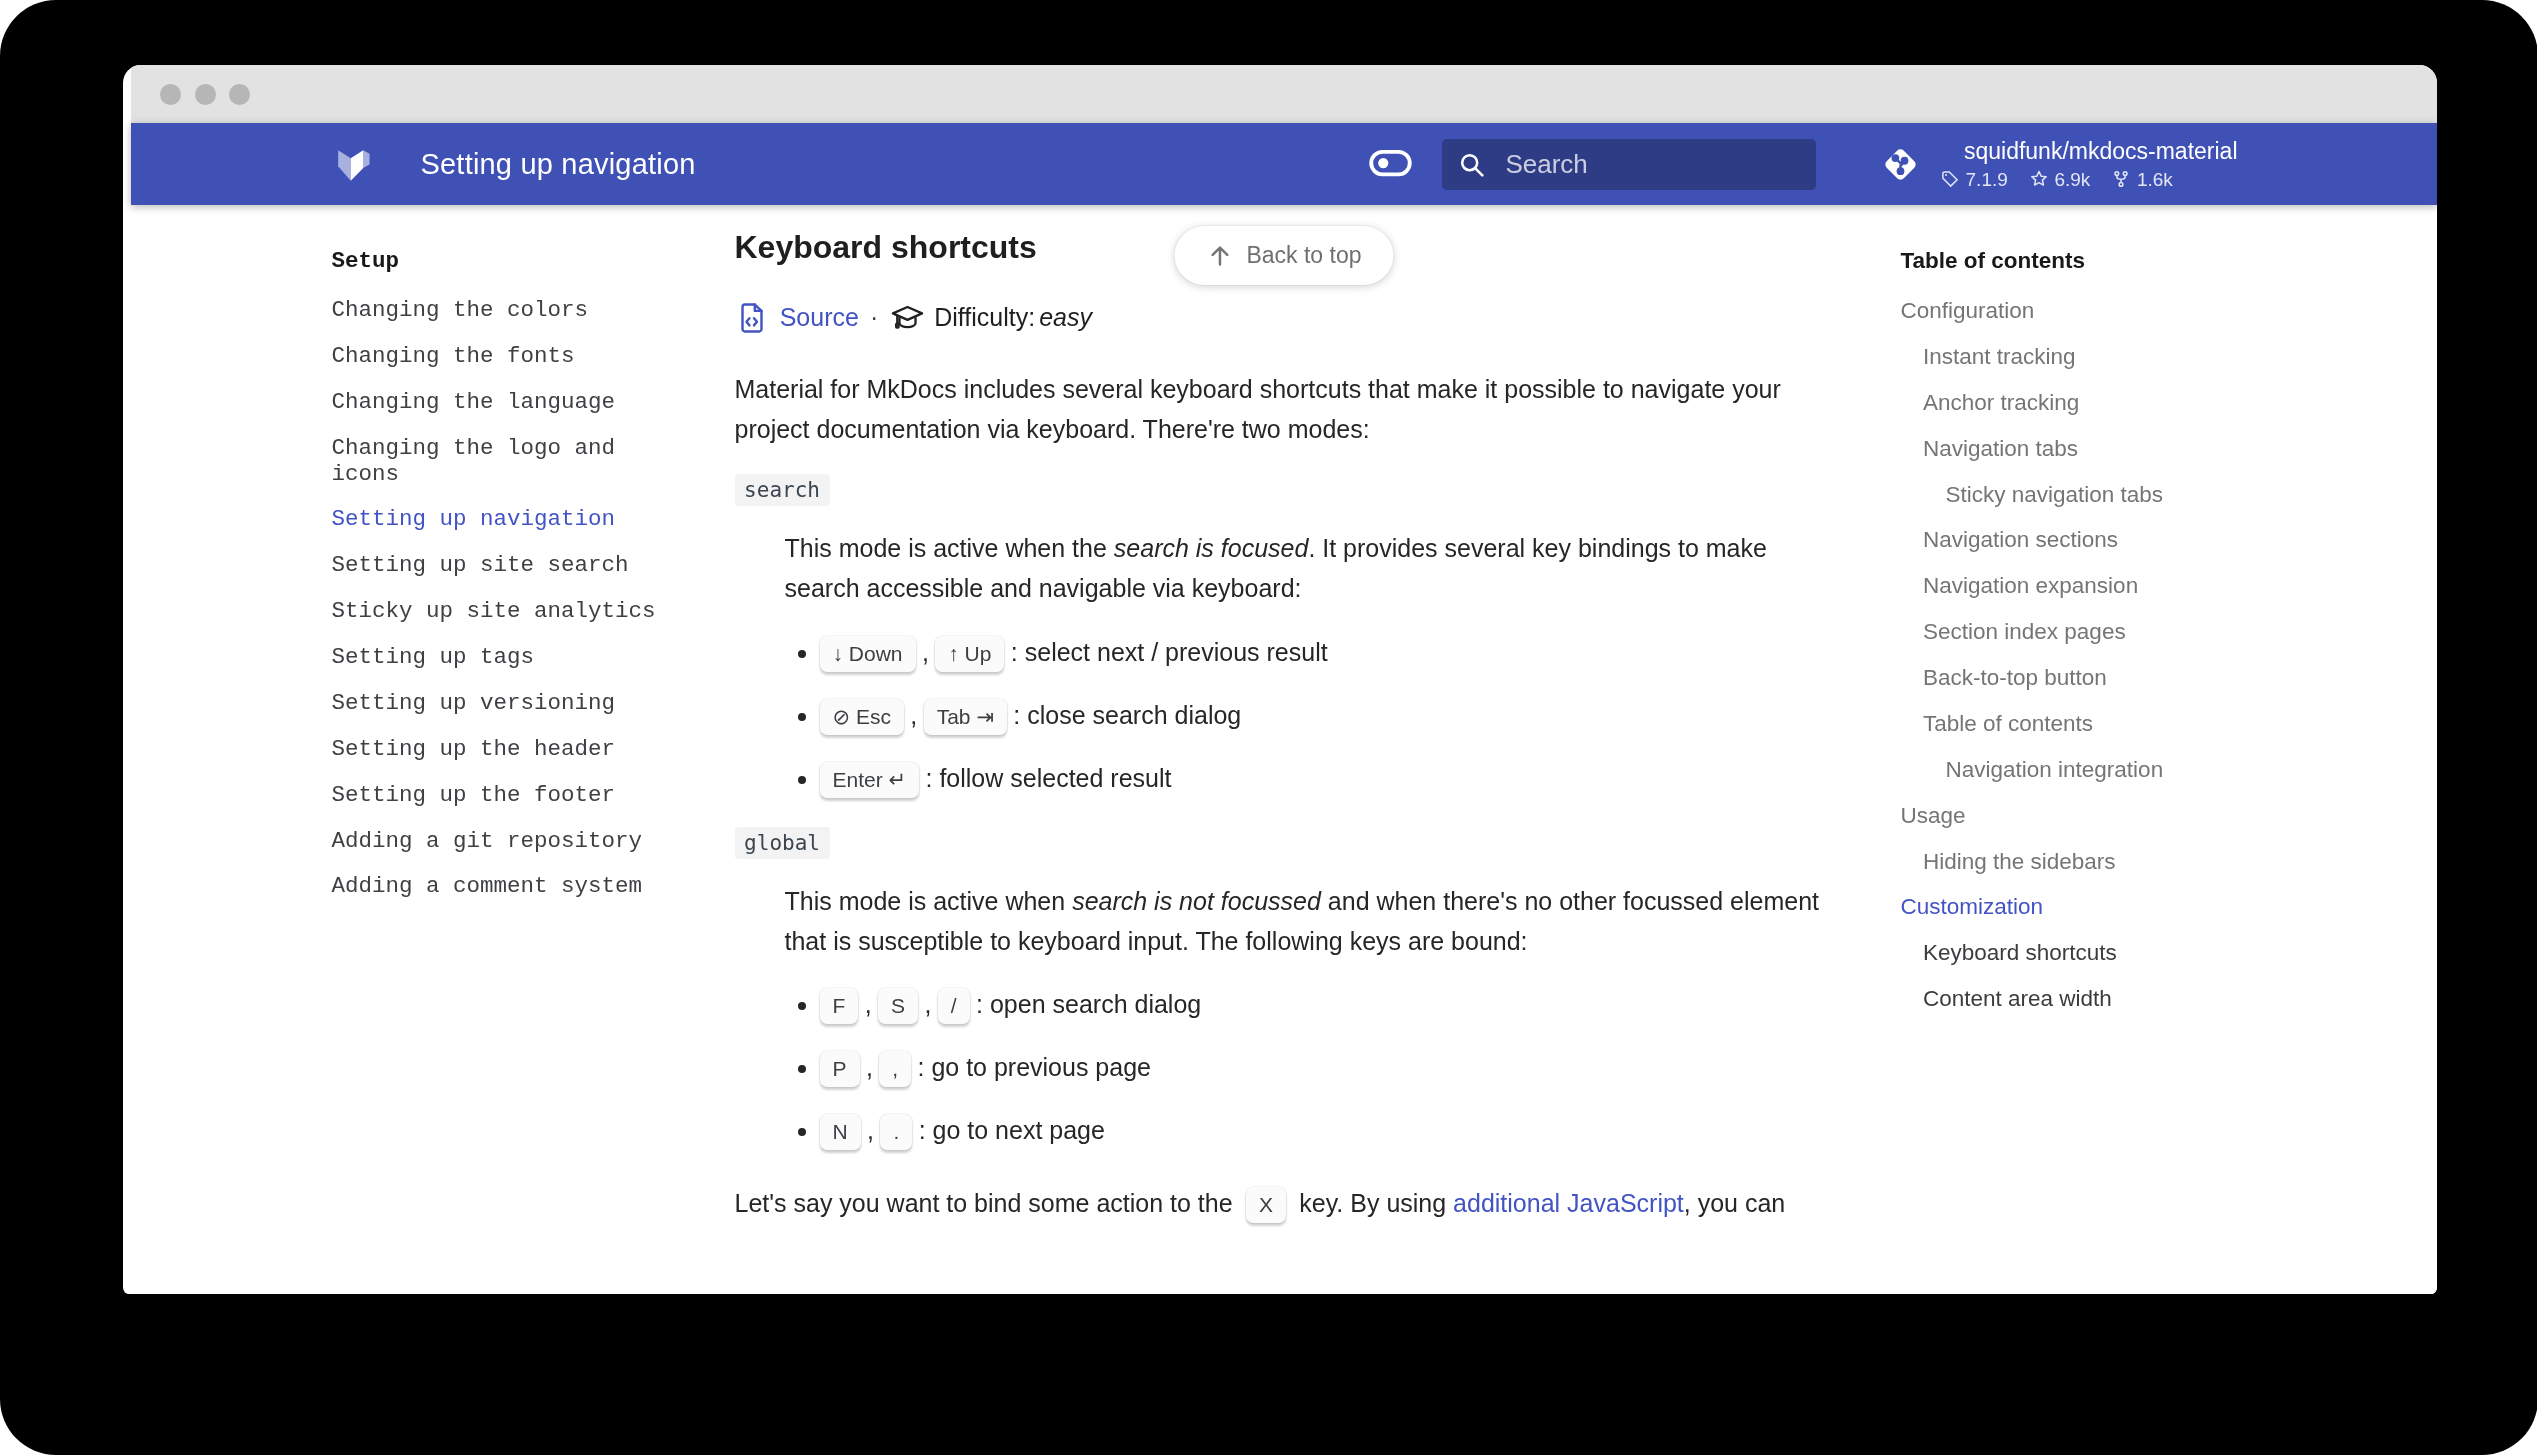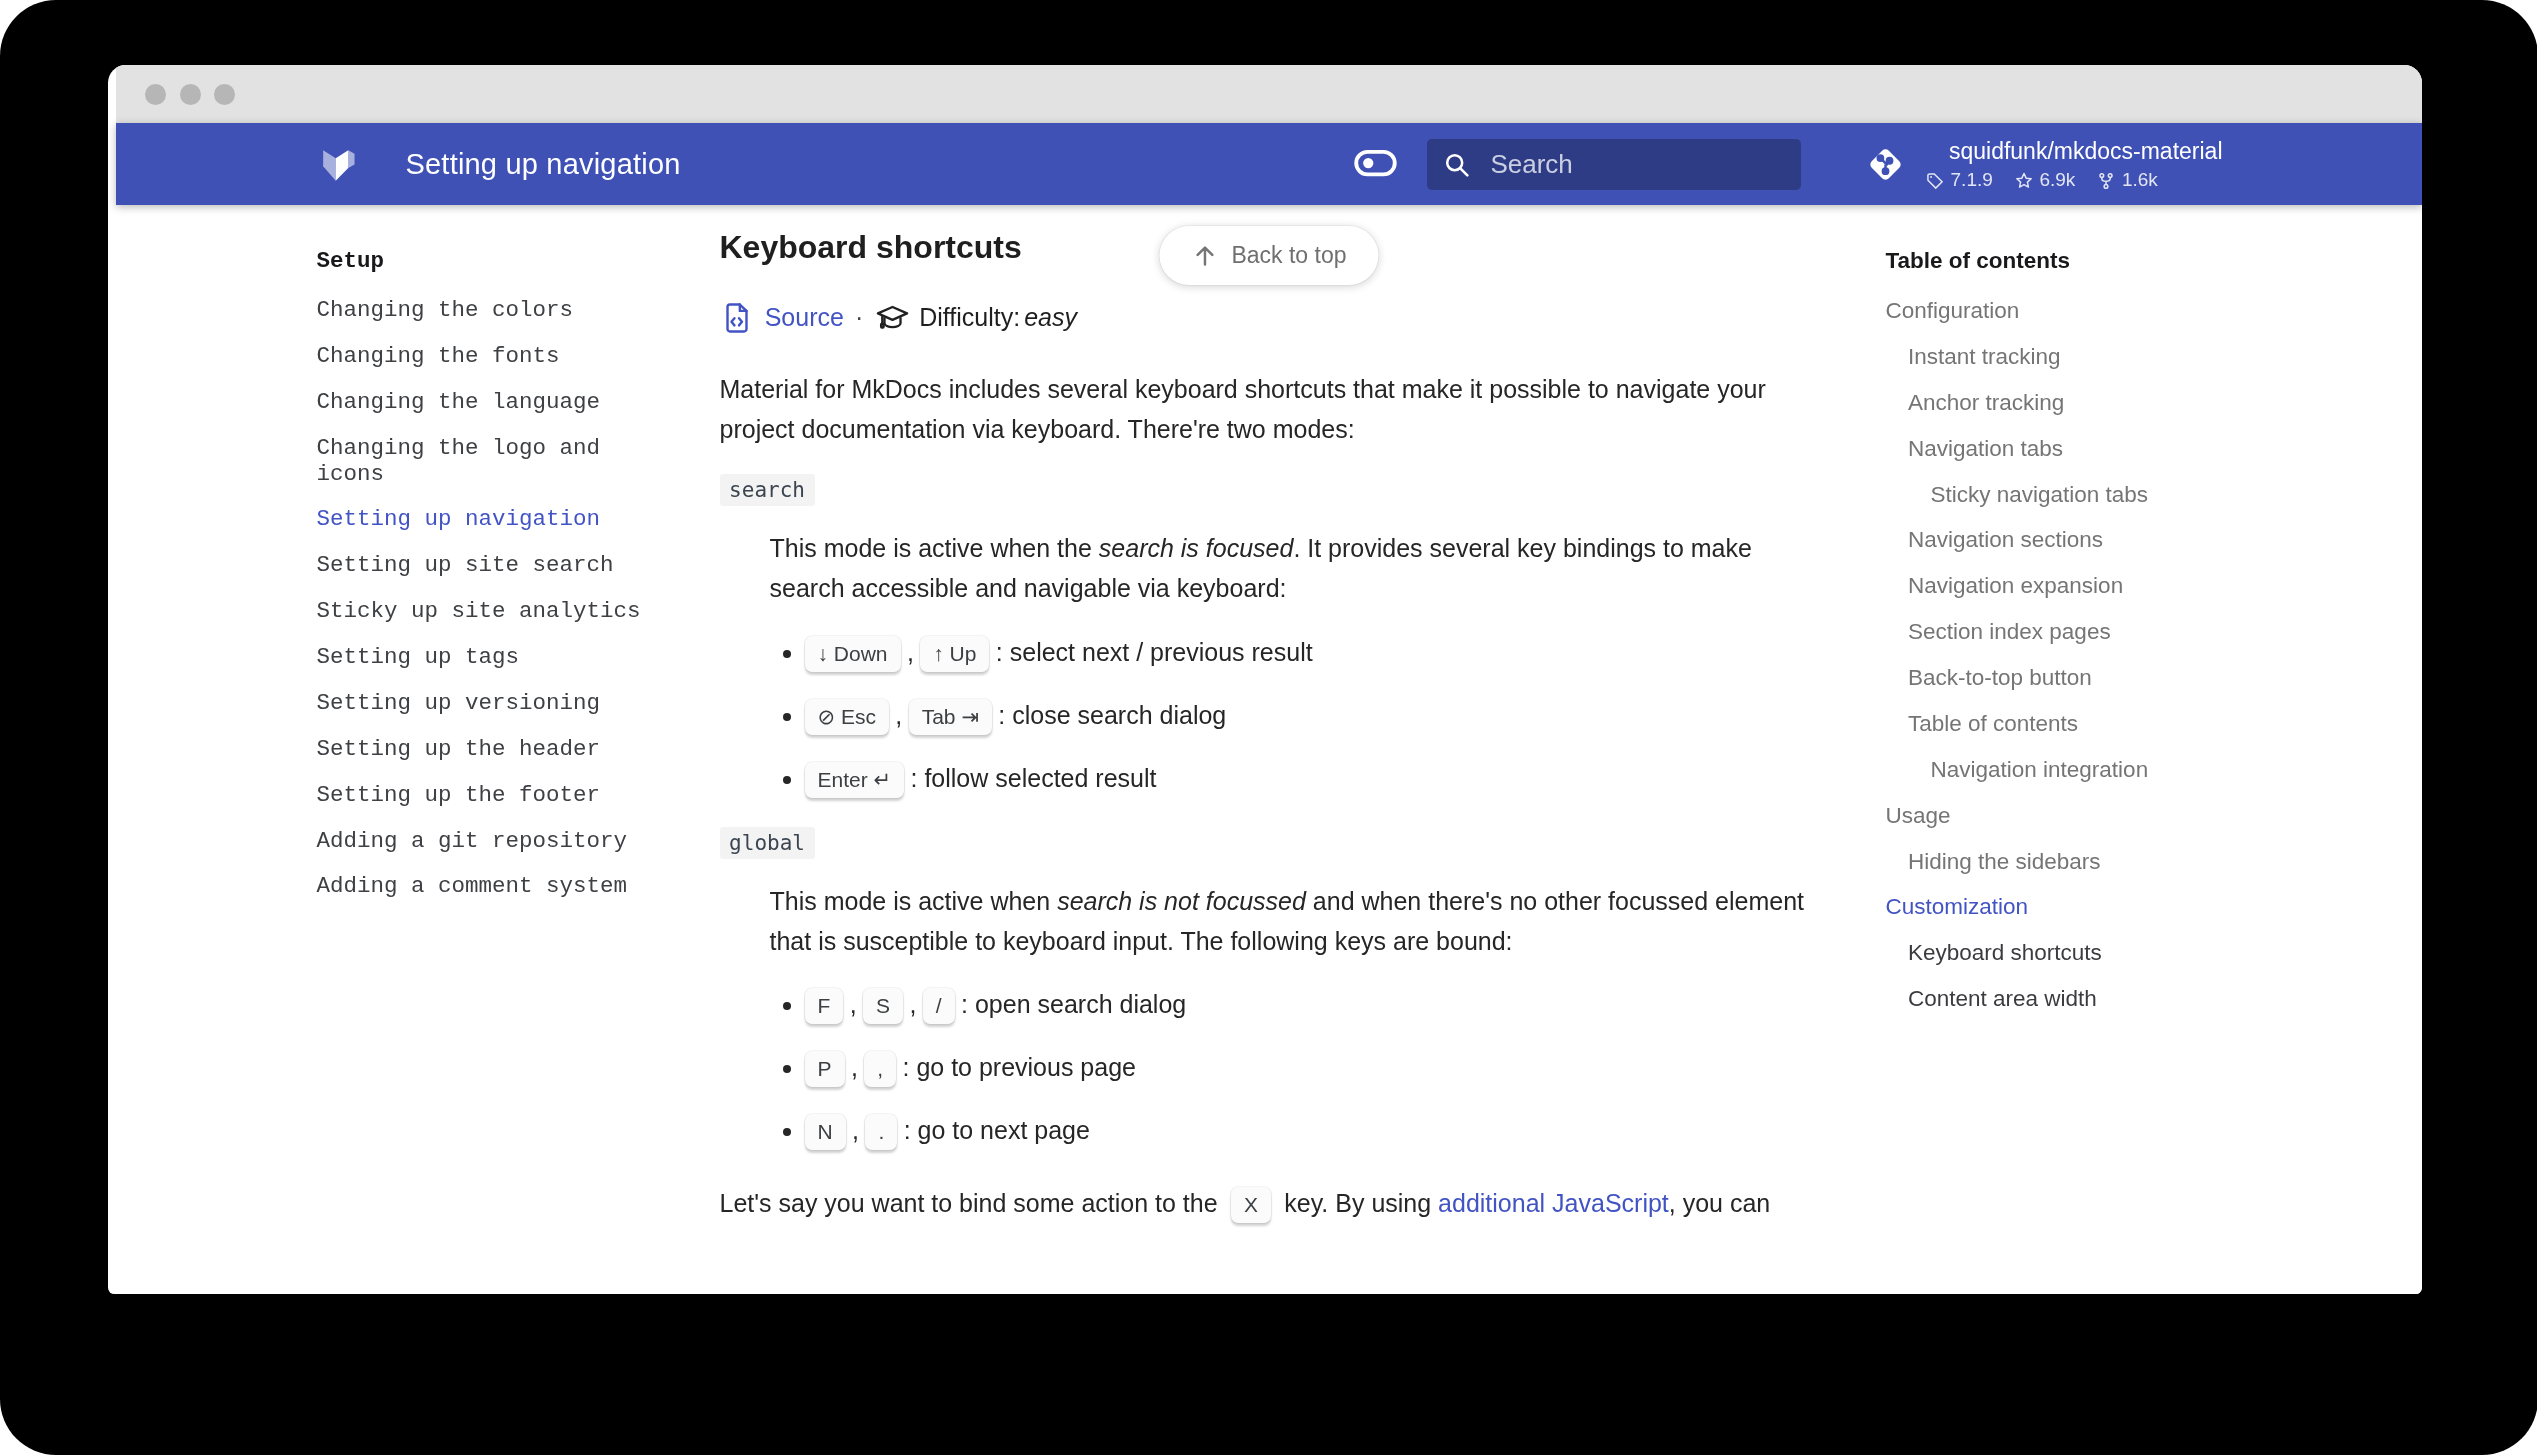--- a/index.html
+++ b/index.html
@@ -11,42 +11,42 @@
   }
   *{box-sizing:border-box;}
   html,body{margin:0;padding:0;}
   body{
     width:2538px;height:1455px;position:relative;background:#fff;
     font-family:"Liberation Sans","DejaVu Sans",sans-serif;
     -webkit-font-smoothing:antialiased;
   }
   .backdrop{position:absolute;inset:0;background:#000;border-radius:56px;}
   .window{
-    position:absolute;left:108px;top:65px;width:2314px;height:1229px;
+    position:absolute;left:123px;top:65px;width:2314px;height:1229px;
     background:#fff;border-radius:17.7px 17.7px 6.4px 6.4px;overflow:hidden;padding-left:8px;
   }
   
   .titlebar{height:58px;background:#e2e2e2;display:flex;align-items:center;padding-left:29px;gap:13.7px;}
   .dot{width:21px;height:21px;border-radius:50%;background:#b6b6b6;}
   
   .appbar{height:82px;background:var(--indigo);box-shadow:0 2.4px 8px rgba(0,0,0,.28);position:relative;z-index:3;}
   .appbar-inner{width:1959px;height:100%;margin:0 auto;padding:0 26px;display:flex;align-items:center;color:#fff;}
   .logo{width:43px;height:43px;flex:none;}
   .app-title{font-size:29px;margin-left:47px;letter-spacing:0.2px;white-space:nowrap;}
   .flexspacer{flex:1;}
   .toggle{width:45px;height:34px;flex:none;cursor:pointer;}
   .searchbox{width:374px;height:51px;background:rgba(0,0,0,.26);border-radius:4.8px;display:flex;align-items:center;padding:0 14.5px;margin:0 63px 0 29px;flex:none;}
   .searchbox svg{width:29px;height:29px;flex:none;}
   .searchbox input{background:transparent;border:none;outline:none;color:#fff;font-size:26px;margin-left:17.7px;width:100%;font-family:inherit;}
   .searchbox input::placeholder{color:rgba(255,255,255,.75);}
   .repo{display:flex;align-items:center;gap:17.7px;color:#fff;text-decoration:none;cursor:pointer;}
   .repo-icon{width:43px;height:43px;flex:none;}
   .repo-name{font-size:23px;line-height:1.25;white-space:nowrap;margin-left:24px;}
   .repo-facts{display:flex;align-items:center;gap:21px;font-size:19px;opacity:.85;margin-top:3.2px;}
-  .fact{display:flex;align-items:flex-end;gap:5.6px;}
+  .fact{display:flex;align-items:flex-start;gap:5.6px;}
   .fact svg{width:20px;height:20px;}
   
   .content{height:1090px;overflow:hidden;position:relative;background:#fff;}
   .container{width:1959px;margin:0 auto;display:flex;align-items:flex-start;}
   .sidebar{width:390px;flex:none;padding:43px 16px 0 27px;font-family:Liberation Mono, monospace;}
   .toc{width:390px;flex:none;padding:43px 8px 0 27px;}
   .nav-title{font-size:22.5px;font-weight:bold;color:#19191b;margin:0 0 24px;}
   .nav-link{display:block;font-size:22.5px;color:#3e4044;margin-bottom:20px;text-decoration:none;cursor:pointer;line-height:1.15;}
   .nav-link.active{color:var(--link);}
   .toc .t-default{color:#757575;}

